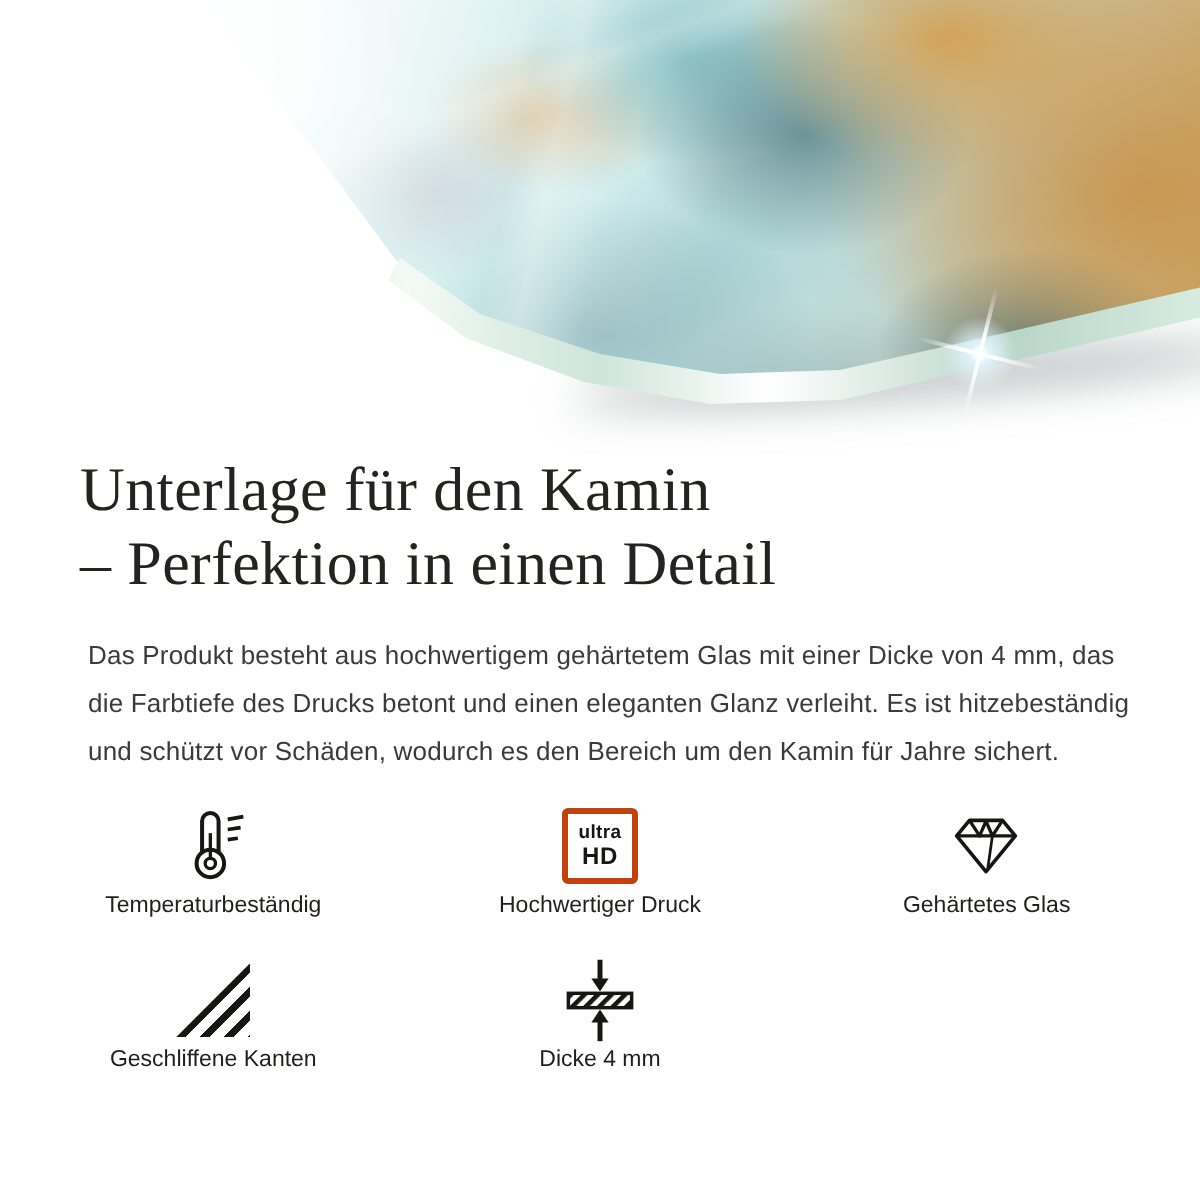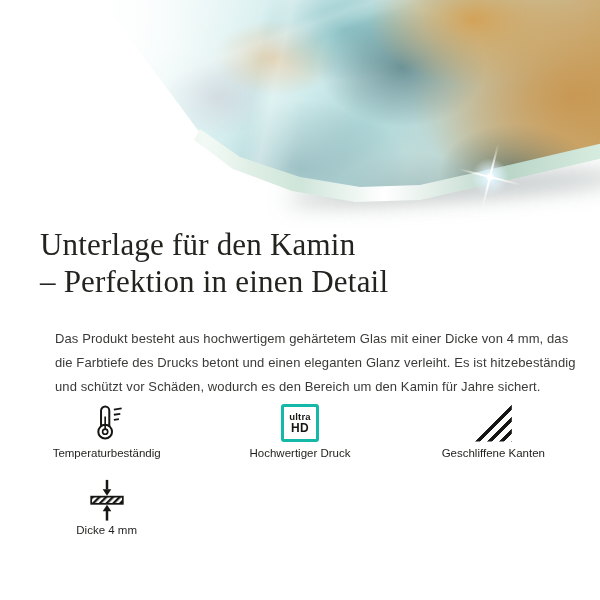--- a/index.html
+++ b/index.html
@@ -79,37 +79,37 @@
 
   
   .title{
     position:absolute;left:40px;top:226px;margin:0;
     font-family:"Liberation Serif","DejaVu Serif",serif;
     font-weight:400;font-size:31px;line-height:37px;color:#23231f;letter-spacing:.2px;
   }
   .title .t-line{display:block;}
 
   .desc{
-    position:absolute;left:40px;top:312px;width:522px;margin:15px;
+    position:absolute;left:40px;top:312px;width:522px;margin:4px;
     font-size:13px;line-height:24px;color:#3a3a39;letter-spacing:.1px;
   }
 
   
   .features{
     position:absolute;left:10px;top:400px;width:580px;
     display:grid;grid-template-columns:repeat(3,1fr);row-gap:17px;
   }
   .cell{display:flex;flex-direction:column;align-items:center;}
   .icon-slot{height:46px;display:flex;align-items:center;justify-content:center;}
   .flabel{font-size:11.5px;line-height:14px;color:#1f1f1d;text-align:center;}
 
   .fico{display:block;}
 
   .uhd{
-    width:38px;height:38px;border:3px solid #14b8a6;border-radius:3px;box-sizing:border-box;
+    width:38px;height:38px;border:3px solid #c2410c;border-radius:3px;box-sizing:border-box;
     display:flex;flex-direction:column;align-items:center;justify-content:center;line-height:1;color:#161614;
   }
   .uhd-top{font-size:9.5px;font-weight:700;letter-spacing:.2px;}
   .uhd-bottom{font-size:12px;font-weight:700;margin-top:1px;letter-spacing:.3px;}
 
   .edges-stripes{
     width:37px;height:37px;
     clip-path:polygon(0 100%,100% 0,100% 100%);
     background:repeating-linear-gradient(135deg,#161614 0 3.5px,transparent 3.5px 8.5px);
   }
@@ -154,20 +154,31 @@
     <div class="icon-slot">
       <div class="uhd">
         <span class="uhd-top">ultra</span>
         <span class="uhd-bottom">HD</span>
       </div>
     </div>
     <div class="flabel">Hochwertiger Druck</div>
   </div>
 
 
+  <div class="cell">
+    <div class="icon-slot">
+      <svg class="fico" width="44" height="44" viewBox="0 0 48 48" fill="none" stroke="#161614">
+        <path d="M15 10 H33 L40 18.5 L24 38 L8 18.5 Z" stroke-width="2" stroke-linejoin="round"></path>
+        <path d="M8 18.5 H40" stroke-width="1.8"></path>
+        <path d="M15 10 L20.5 18.5 L24 10.5 L27.5 18.5 L33 10" stroke-width="1.8" stroke-linejoin="round"></path>
+        <path d="M27.5 18.5 L25 36" stroke-width="1.5"></path>
+      </svg>
+    </div>
+    <div class="flabel">Gehärtetes Glas</div>
+  </div>
 
   <div class="cell">
     <div class="icon-slot">
       <div class="edges-stripes"></div>
     </div>
     <div class="flabel">Geschliffene Kanten</div>
   </div>
 
   <div class="cell">
     <div class="icon-slot">

